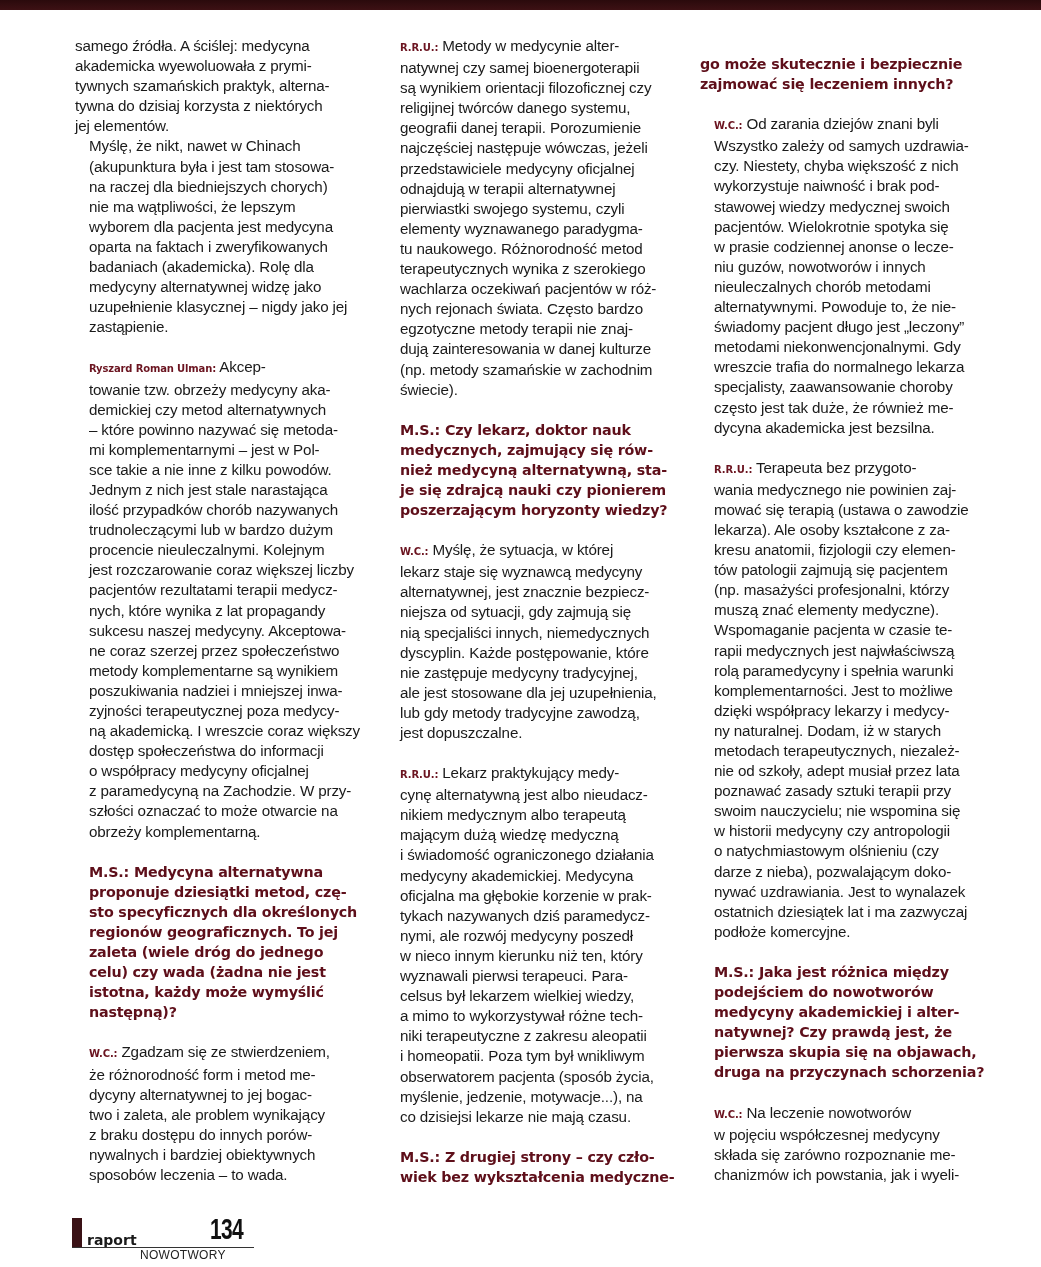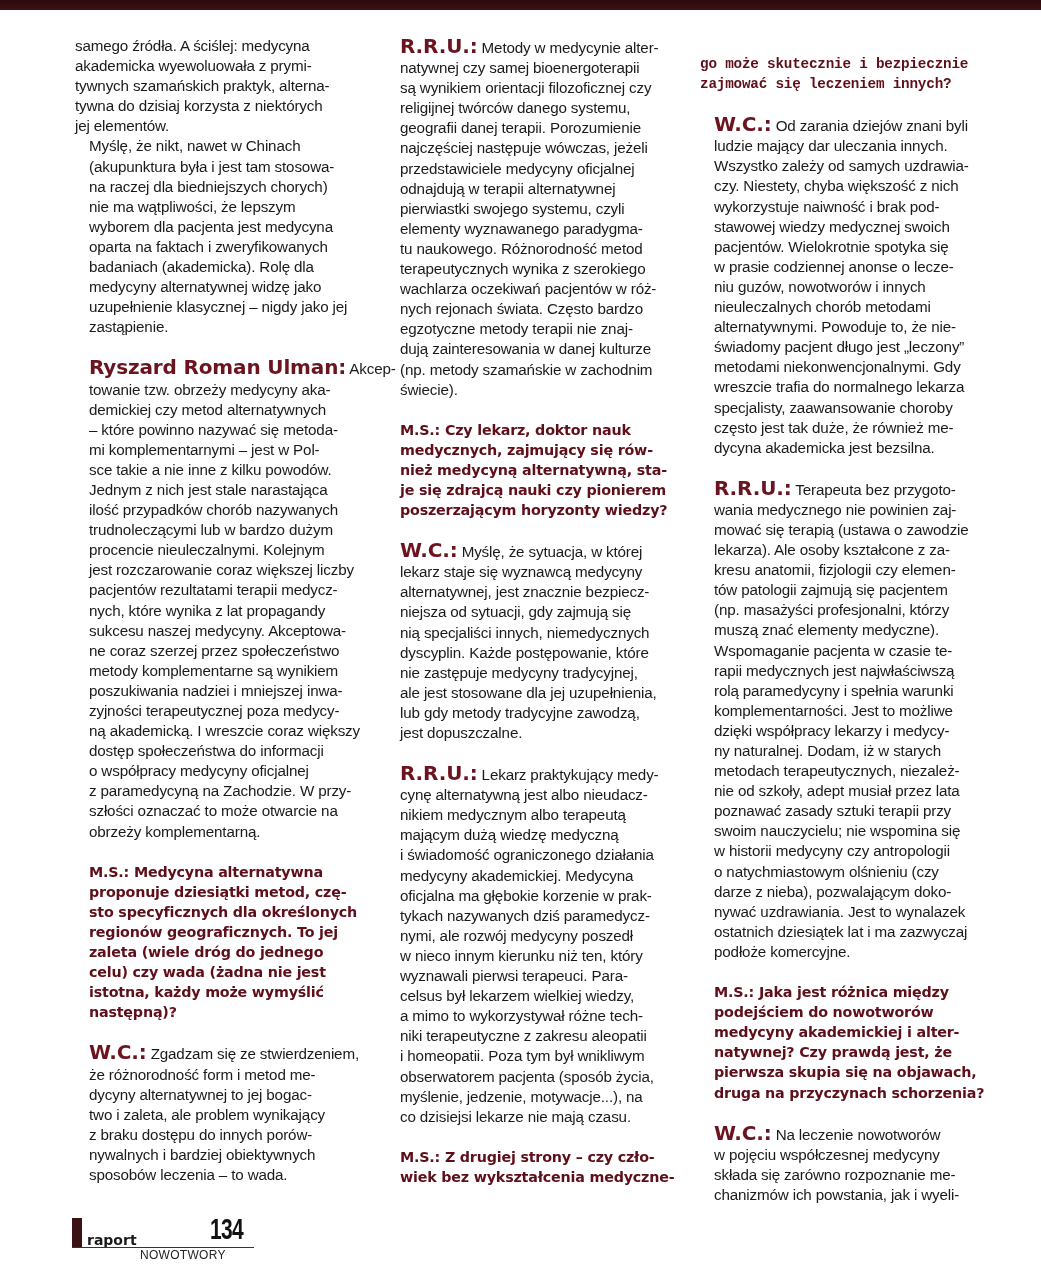--- a/index.html
+++ b/index.html
@@ -15,28 +15,28 @@
   .col {
     position: absolute; top: 36px;
     font-size: 15.2px; line-height: 20.1px;
     letter-spacing: -0.15px;
   }
   .col1 { left: 75px; width: 290px; }
   .col2 { left: 386px; width: 292px; }
   .col3 { left: 700px; width: 290px; top: 54px; }
   .para { margin: 0 0 20px 0; text-indent: 0; }
   .para.indent { text-indent: 14px; }
-  .speaker { font-weight: bold; color: #6b1420; font-family: "DejaVu Sans", sans-serif; font-size: 20px; }
+  .speaker { font-weight: bold; color: #6b1420; font-family: "DejaVu Sans", sans-serif; font-size: 10px; }
   .question {
     font-weight: bold; color: #5e0f1a;
     font-family: "DejaVu Sans", sans-serif;
     font-size: 14.3px; line-height: 20.1px; letter-spacing: -0.2px;
     margin: 0 0 20px 0; text-indent: 14px;
   }
-  .question.noindent { text-indent: 0; font-family: Liberation Mono, monospace; }
+  .question.noindent { text-indent: 0; }
   .line { display: block; white-space: nowrap; }
   .footer { position: absolute; left: 72px; top: 1212px; width: 180px; height: 50px; }
   .footer .bar { position: absolute; left: 0; top: 6px; width: 10px; height: 29px; background: #3a1216; }
   .footer .raport {
     position: absolute; left: 15px; top: 20px; font-weight: bold; font-size: 14px;
     font-family: "DejaVu Sans", sans-serif; color: #1a1a1a;
   }
   .footer .pageno {
     position: absolute; left: 138px; top: 0px; font-weight: bold; font-size: 30px;
     font-family: "Liberation Sans", sans-serif; transform: scaleX(0.7); transform-origin: left top;
@@ -183,21 +183,20 @@
       <span class="line">wiek bez wykształcenia medyczne-</span>
     </div>
   </div>
 <div class="col col3">
     <div class="question noindent">
       <span class="line">go może skutecznie i bezpiecznie</span>
       <span class="line">zajmować się leczeniem innych?</span>
     </div>
     <div class="para indent">
       <span class="line"><span class="speaker">W.C.:</span><span> Od zarania dziejów znani byli</span></span>
-      <span class="line">ludzie mający dar uleczania innych.</span>
       <span class="line">Wszystko zależy od samych uzdrawia-</span>
       <span class="line">czy. Niestety, chyba większość z nich</span>
       <span class="line">wykorzystuje naiwność i brak pod-</span>
       <span class="line">stawowej wiedzy medycznej swoich</span>
       <span class="line">pacjentów. Wielokrotnie spotyka się</span>
       <span class="line">w prasie codziennej anonse o lecze-</span>
       <span class="line">niu guzów, nowotworów i innych</span>
       <span class="line">nieuleczalnych chorób metodami</span>
       <span class="line">alternatywnymi. Powoduje to, że nie-</span>
       <span class="line">świadomy pacjent długo jest „leczony”</span>

